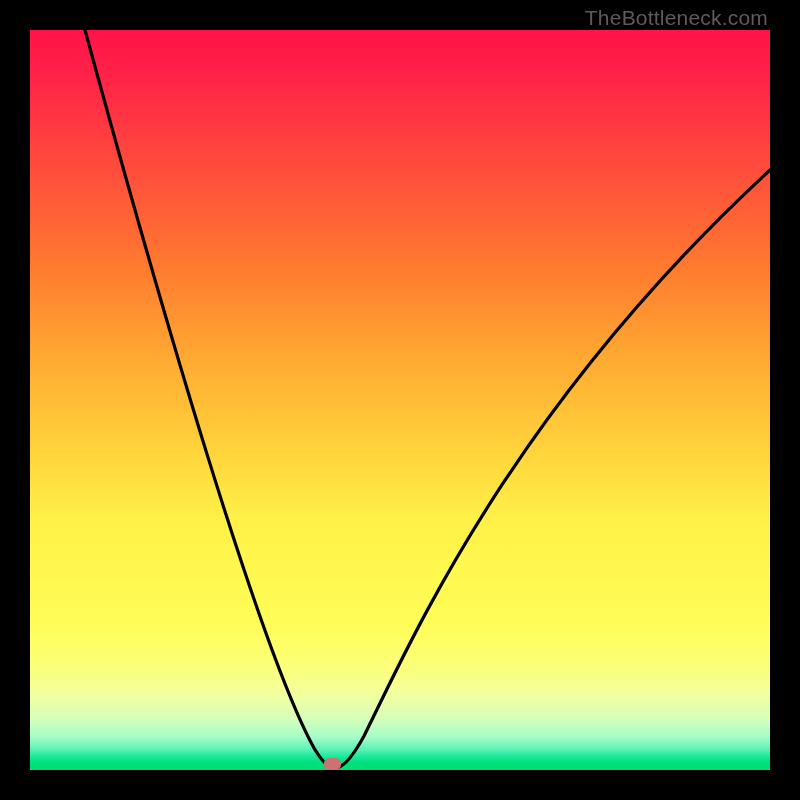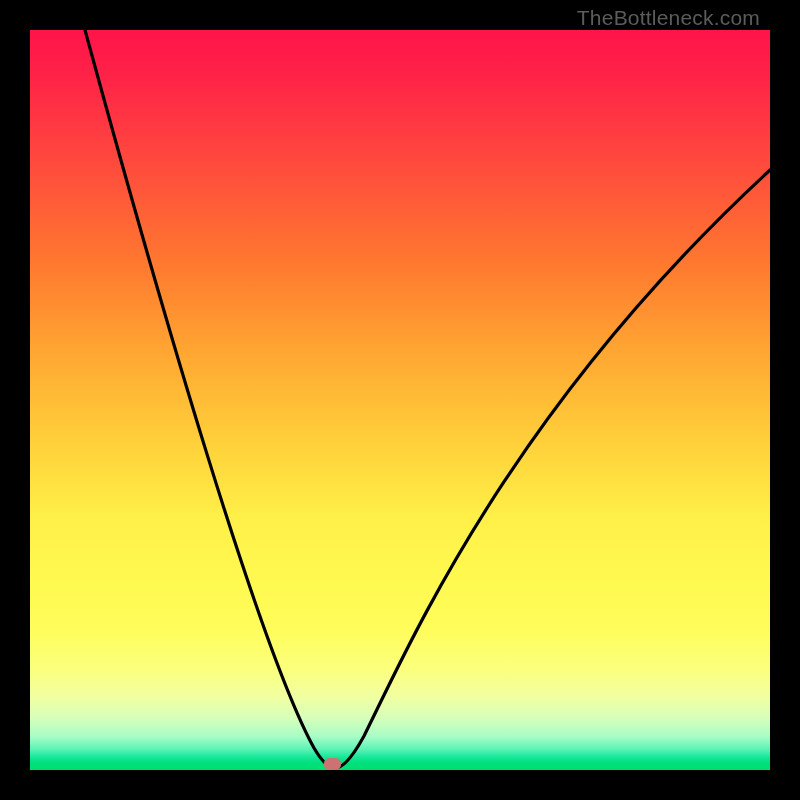--- a/index.html
+++ b/index.html
@@ -40,21 +40,21 @@
       #a7fdc6 95.5%,
       #5cf2b6 97.2%,
       #19e89a 98.2%,
       #00e07c 99%,
       #00dd74 100%
     );
   }
   .watermark {
     position: absolute;
     top: 6px;
-    right: 40px;
+    right: 32px;
     color: #5c5c5c;
     font-size: 21px;
     letter-spacing: 0.2px;
   }
   svg.curve {
     position: absolute;
     inset: 0;
   }
   .marker {
     position: absolute;

